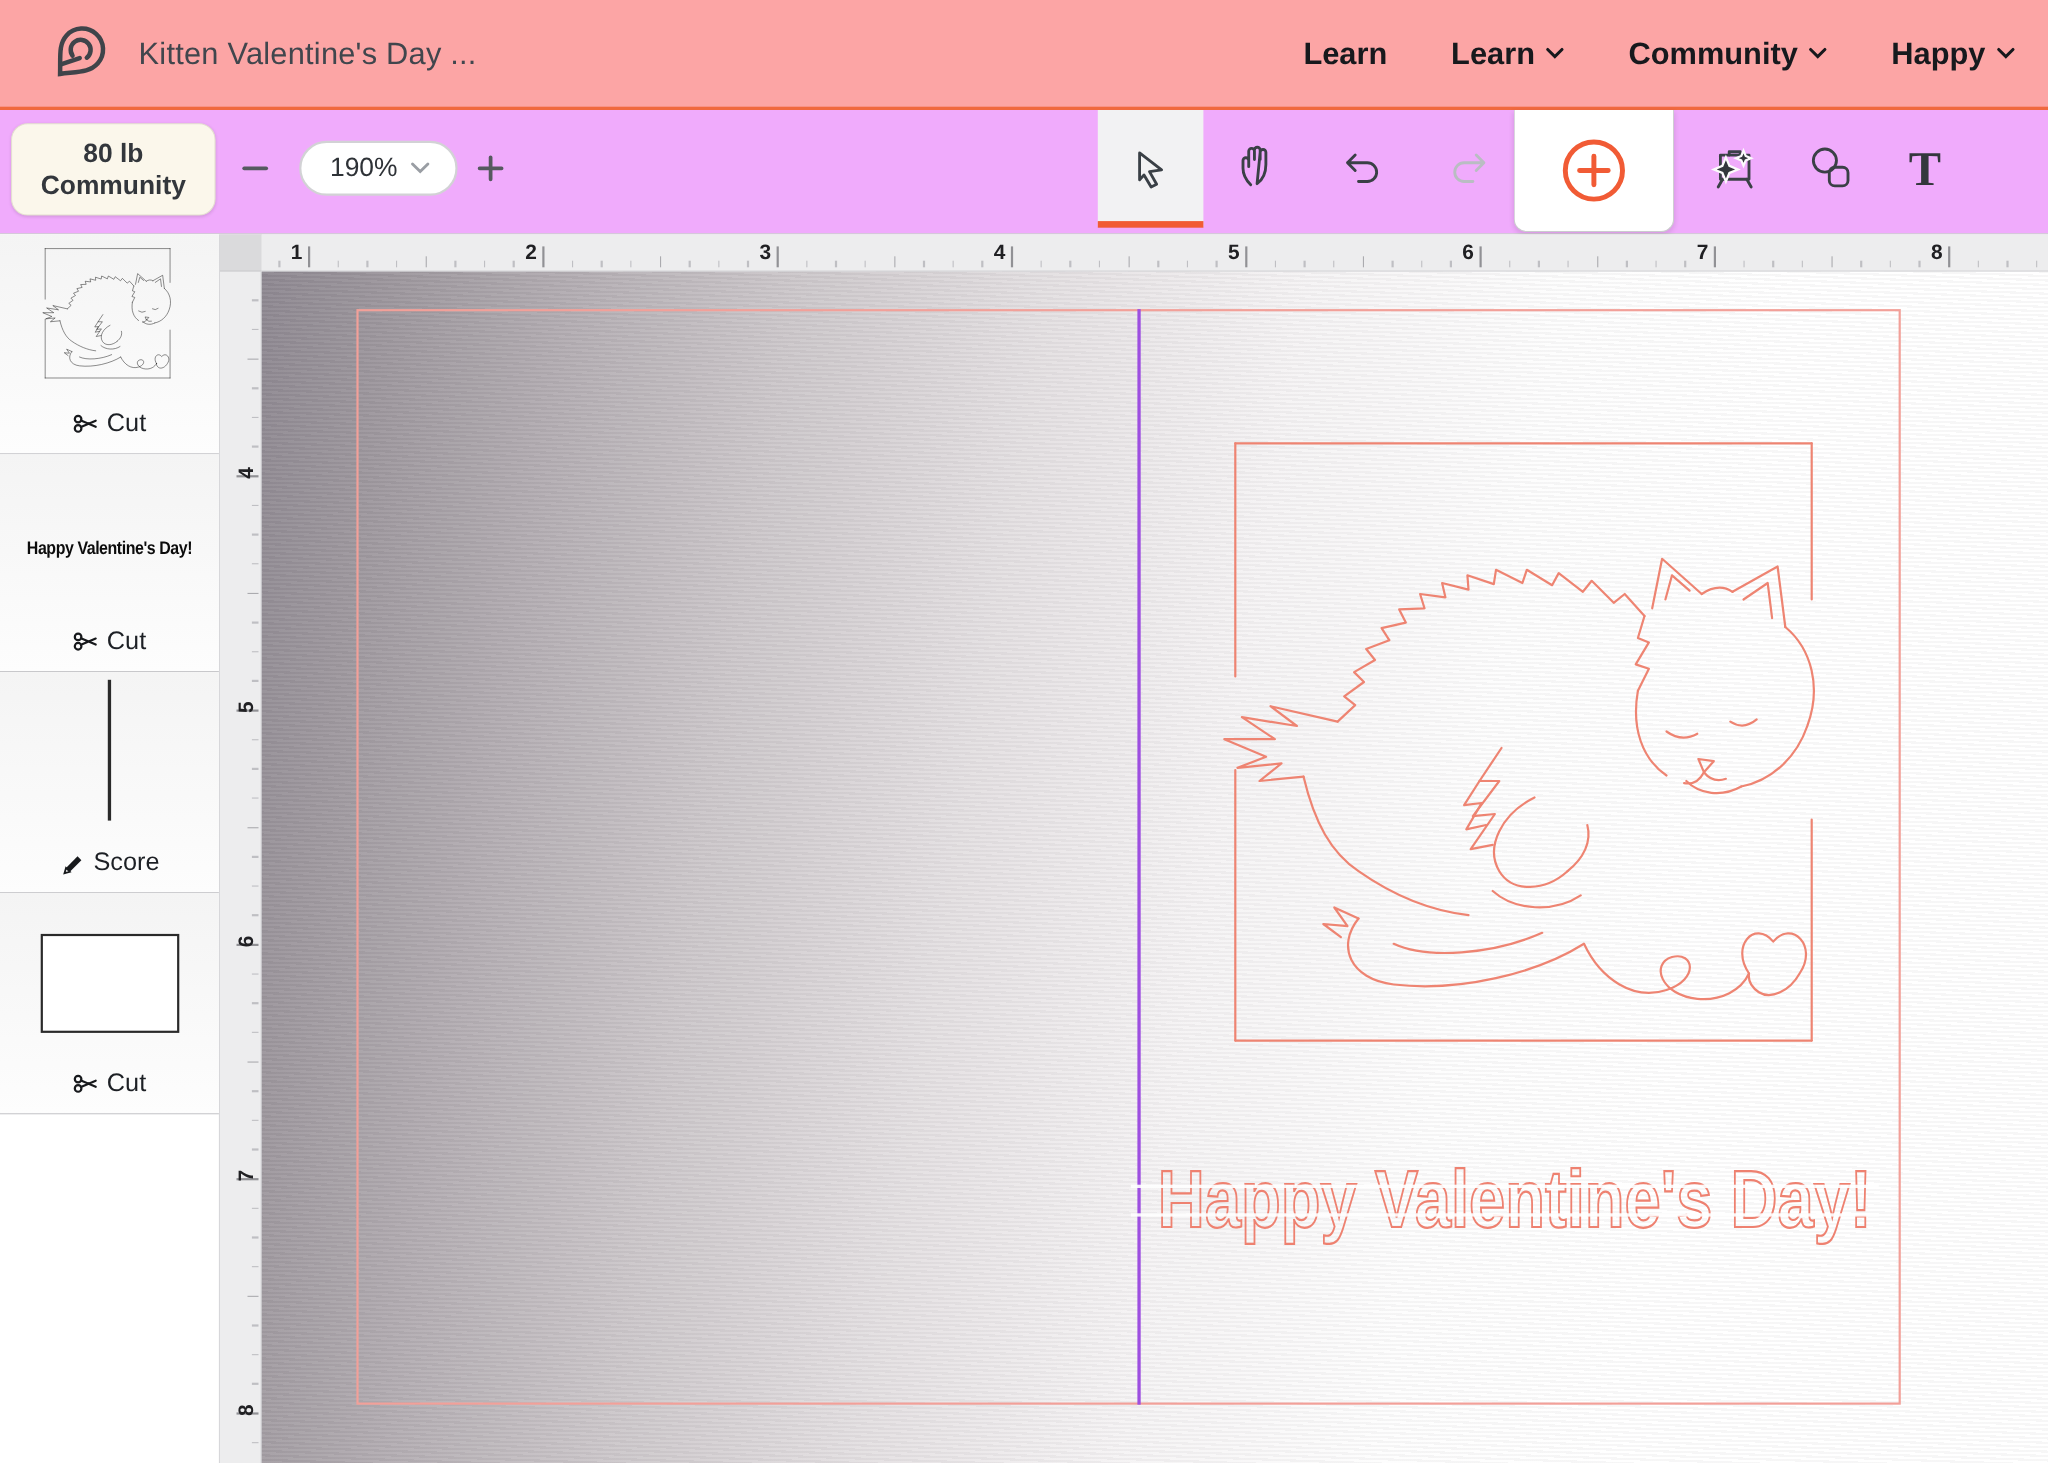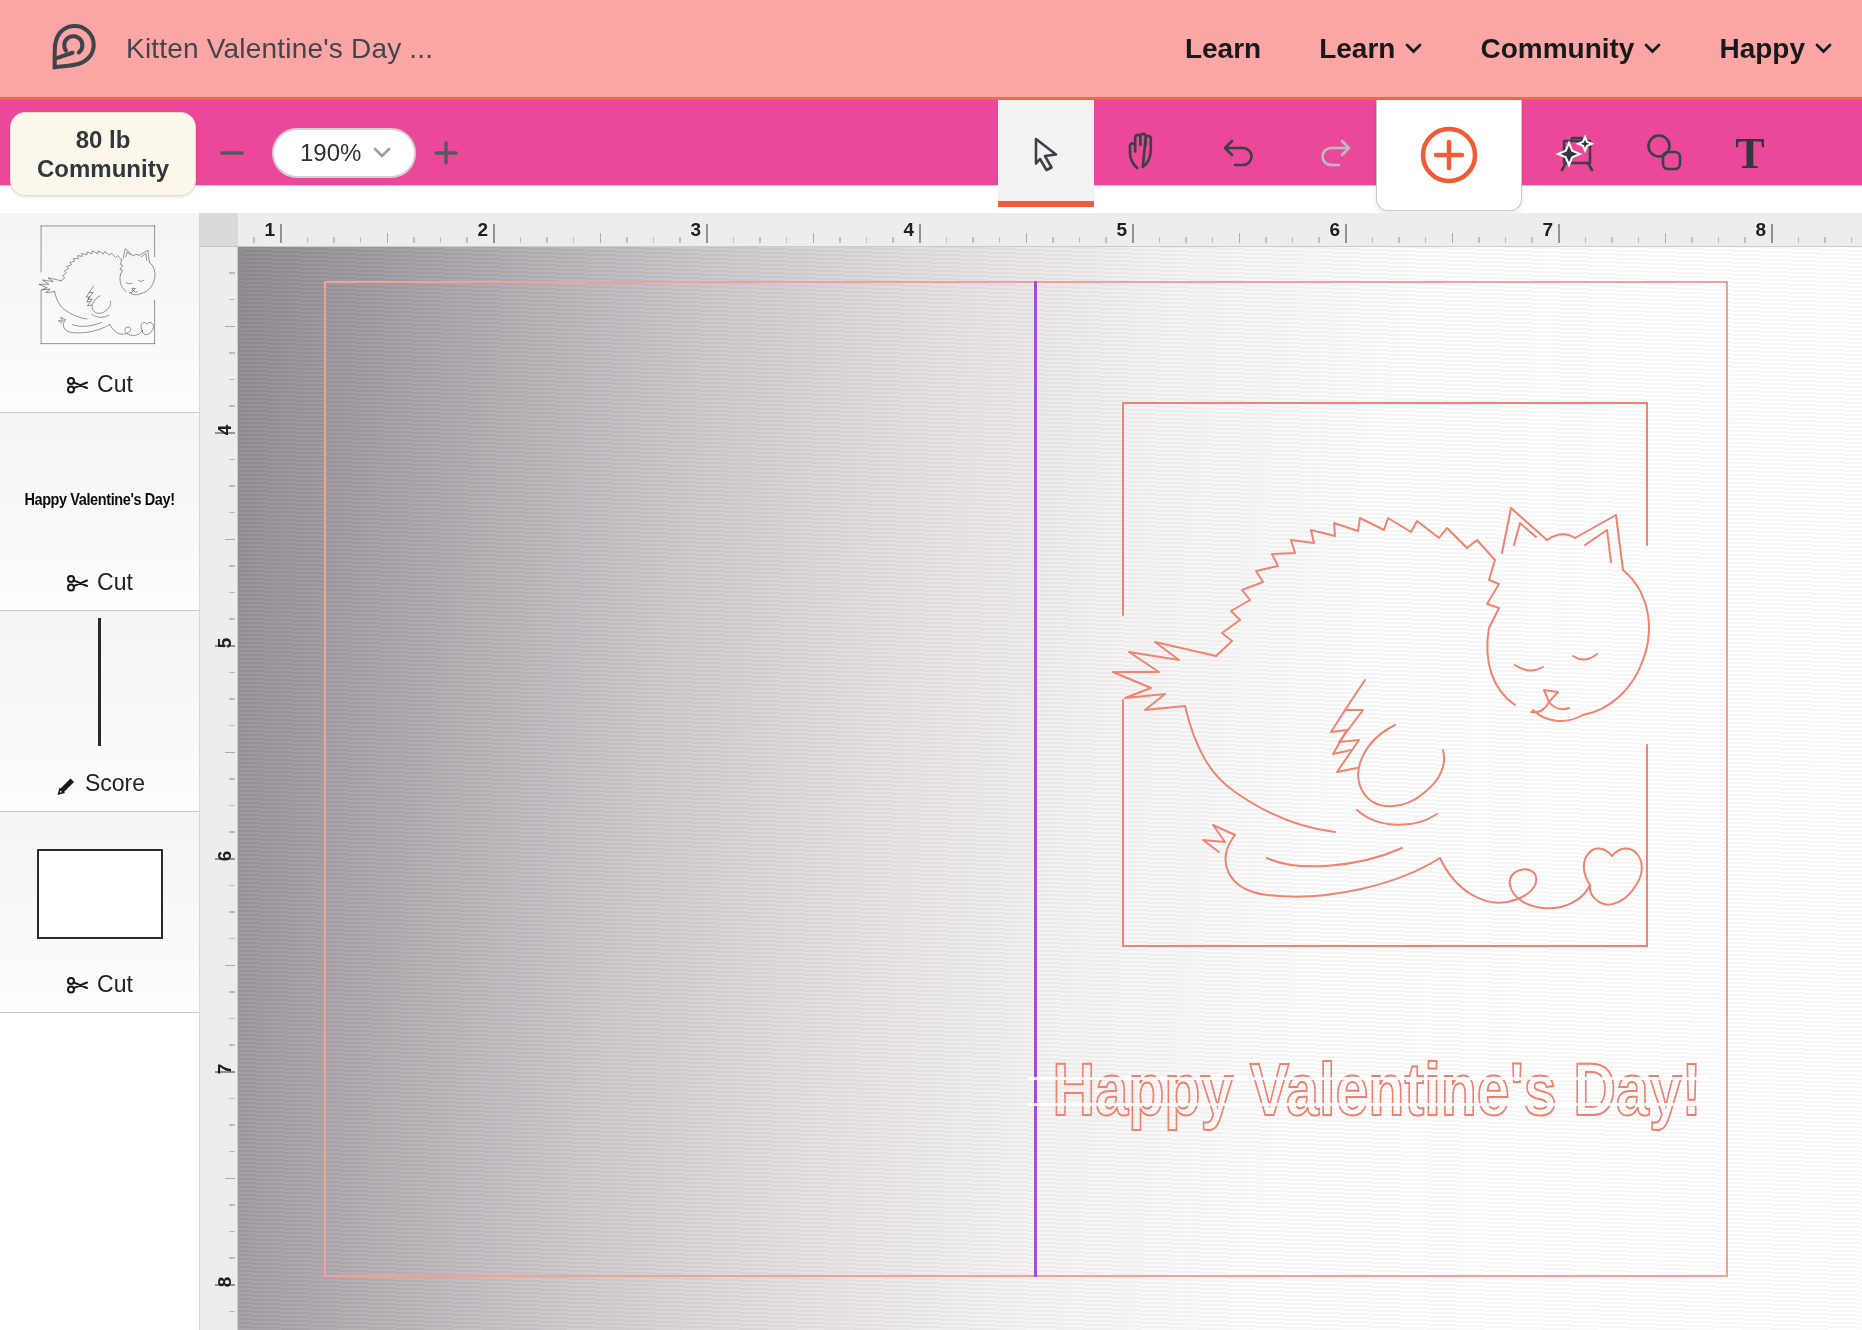--- a/index.html
+++ b/index.html
@@ -7,21 +7,21 @@
           font-family:"Liberation Sans",sans-serif;color:#23262a;background:#fff;}
   
   .header{position:absolute;left:0;top:0;width:100%;height:100px;background:#fca5a5;
           border-bottom:3px solid #f0693f;display:flex;align-items:center;box-sizing:border-box;}
   .logo{margin-left:42px;width:58px;height:58px;flex:0 0 auto;cursor:pointer;}
   .doc-title{margin-left:26px;font-size:28px;font-weight:500;color:#41464d;letter-spacing:.2px;}
   .nav{position:absolute;right:30px;top:0;height:97px;display:flex;align-items:center;gap:58px;}
   .nav-item{display:flex;align-items:center;gap:10px;font-size:28px;font-weight:700;color:#17191d;cursor:pointer;
             font-stretch:condensed;}
   
-  .toolbar{position:absolute;left:0;top:100px;width:100%;height:86px;background:#ec4899;
+  .toolbar{position:absolute;left:0;top:100px;width:100%;height:113px;background:#f0abfc;
            border-bottom:1px solid #cfcfd2;box-sizing:border-box;}
   .material-btn{position:absolute;left:10px;top:12px;width:184px;height:82px;background:#fbf7eb;
                 border:1px solid #e4dfd0;border-radius:15px;box-shadow:0 1px 3px rgba(0,0,0,.12);
                 display:flex;flex-direction:column;align-items:center;justify-content:center;cursor:pointer;}
   .material-btn div{font-size:24px;font-weight:700;color:#33373c;line-height:29px;}
   .zoom-minus,.zoom-plus{position:absolute;top:30px;width:40px;height:46px;display:flex;align-items:center;
                 justify-content:center;cursor:pointer;}
   .zoom-minus{left:212px;} .zoom-plus{left:426px;}
   .zoom-pill{position:absolute;left:272px;top:28px;width:144px;height:50px;border:2px solid #d2d2d5;
              border-radius:26px;background:#fff;display:flex;align-items:center;cursor:pointer;box-sizing:border-box;}

